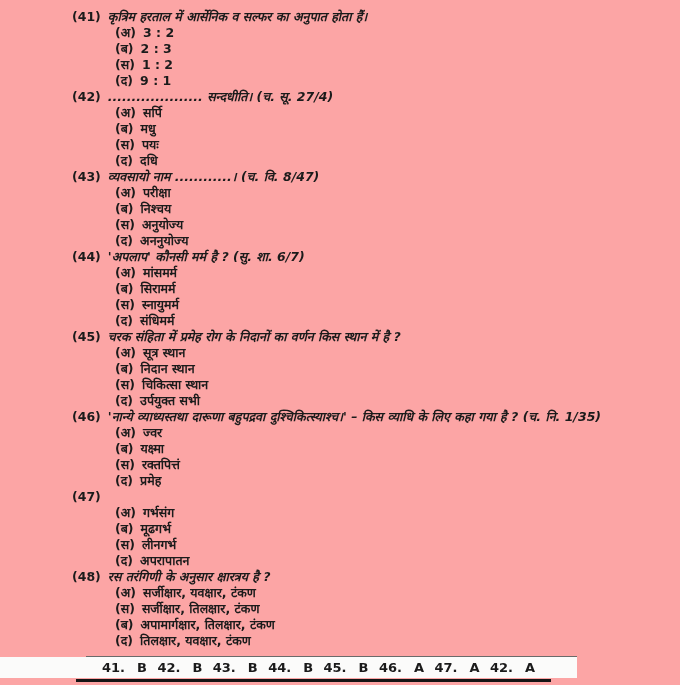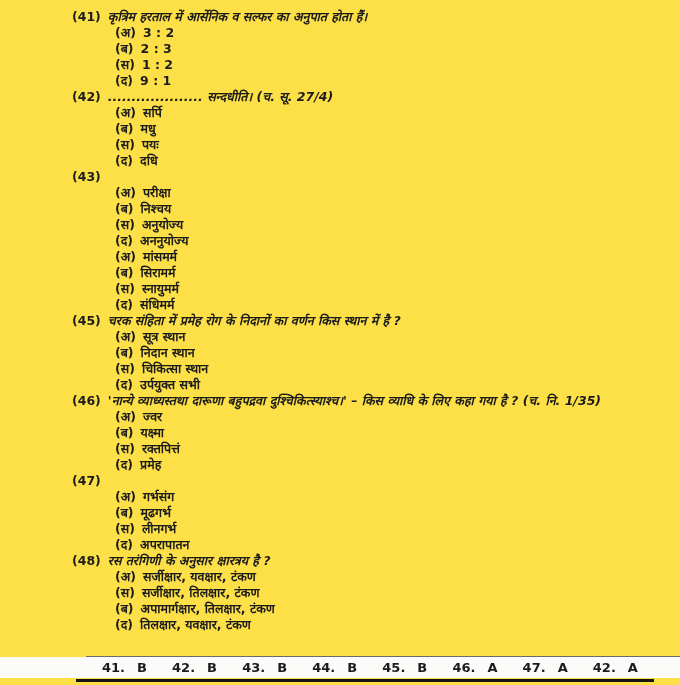--- a/index.html
+++ b/index.html
@@ -9,21 +9,21 @@
     font-family:"DejaVu Sans", sans-serif;
     color:#1b1b1b;
     -webkit-font-smoothing:antialiased;
   }
   .page{
     position:relative;
     width:680px;height:685px;
     box-sizing:border-box;
     padding:9px 0 0 72px;
     overflow:hidden;
-    background:#fde047;
+    background:#fca5a5;
   }
   .question{margin:0;}
   .q-line{
     display:flex;
     gap:7px;
     font-size:12.5px;
     font-weight:600;
     line-height:16px;
     white-space:nowrap;
   }
@@ -36,21 +36,21 @@
     font-size:12.5px;
     font-weight:600;
     line-height:16px;
     white-space:nowrap;
   }
   .opt-label{flex:0 0 auto;}
   
   .answer-key{
     position:absolute;
     left:0;bottom:3px;
-    width:680px;
+    width:577px;
   }
   .rule-thin{
     border-top:1px solid #6a6a6a;
     margin:0 0 0 86px;
   }
   .answer-row{
     display:flex;
     justify-content:space-between;
     align-items:center;
     padding:3px 42px 3px 102px;
@@ -113,39 +113,44 @@
           <span class="opt-text">पयः</span>
         </div>
         <div class="opt-line">
           <span class="opt-label">(द)</span>
           <span class="opt-text">दधि</span>
         </div>
       </div>
       <div class="question">
         <div class="q-line">
           <span class="q-num">(43)</span>
+          <span class="q-text">व्यवसायो नाम ............। (च. वि. 8/47)</span>
         </div>
         <div class="opt-line">
           <span class="opt-label">(अ)</span>
           <span class="opt-text">परीक्षा</span>
         </div>
         <div class="opt-line">
           <span class="opt-label">(ब)</span>
           <span class="opt-text">निश्चय</span>
         </div>
         <div class="opt-line">
           <span class="opt-label">(स)</span>
           <span class="opt-text">अनुयोज्य</span>
         </div>
         <div class="opt-line">
           <span class="opt-label">(द)</span>
           <span class="opt-text">अननुयोज्य</span>
         </div>
       </div>
       <div class="question">
+        <div class="q-line">
+          <span class="q-num">(44)</span>
+          <span class="q-text">'अपलाप' कौनसी मर्म है ? (सु. शा. 6/7)</span>
+        </div>
         <div class="opt-line">
           <span class="opt-label">(अ)</span>
           <span class="opt-text">मांसमर्म</span>
         </div>
         <div class="opt-line">
           <span class="opt-label">(ब)</span>
           <span class="opt-text">सिरामर्म</span>
         </div>
         <div class="opt-line">
           <span class="opt-label">(स)</span>

